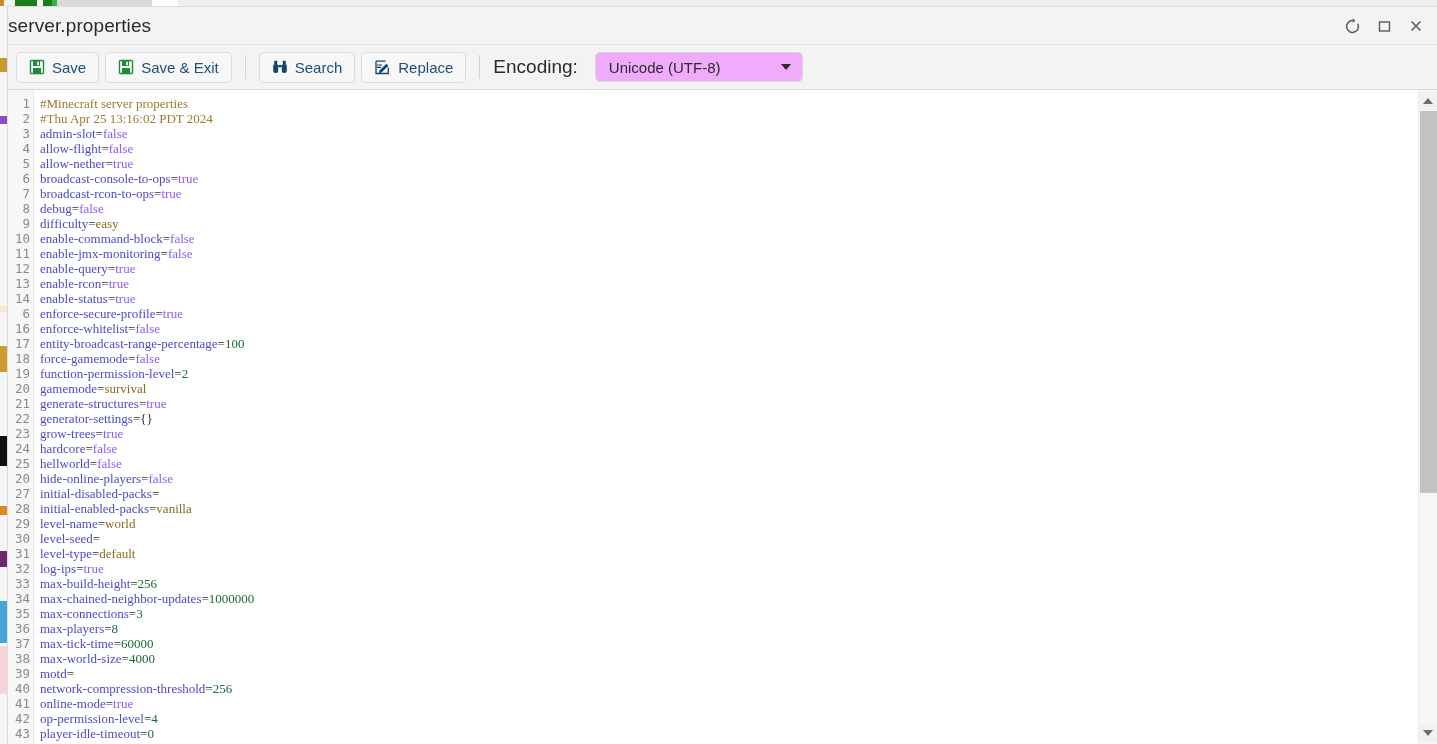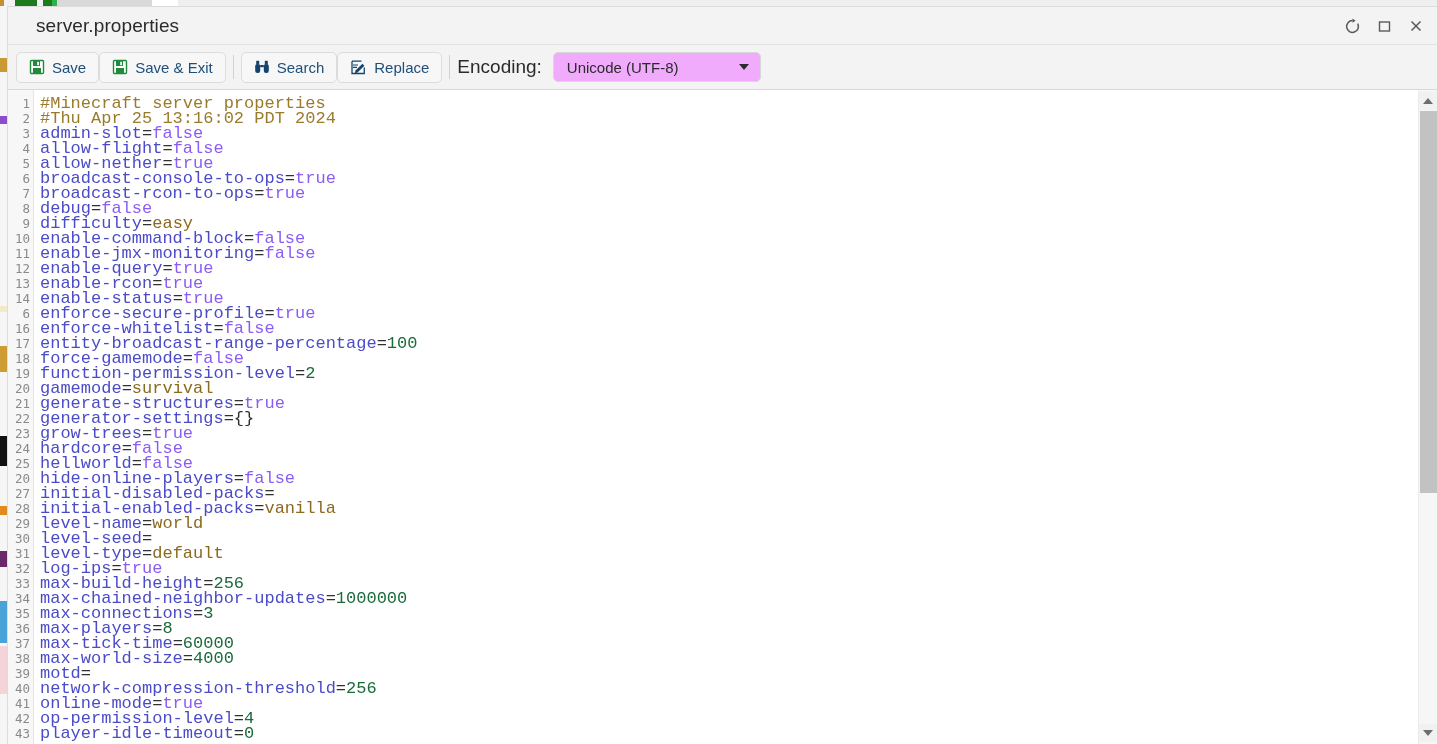--- a/index.html
+++ b/index.html
@@ -58,21 +58,21 @@
   
   .titlebar {
     position: relative;
     height: 38px;
     background: #f3f3f3;
     border-bottom: 1px solid #e2e2e2;
     display: flex;
     align-items: center;
   }
   .title-text {
-    margin-left: 28px;
+    margin-left: 0;
     font-size: 19px;
     color: #2b2b2b;
     letter-spacing: 0.1px;
     white-space: nowrap;
   }
   .win-ctrls {
     position: absolute;
     right: 6px; top: 0;
     height: 38px;
     display: flex;
@@ -89,20 +89,21 @@
 
   
   .toolbar {
     position: relative;
     height: 45px;
     background: #f3f3f3;
     border-bottom: 1px solid #d8d8d8;
     display: flex;
     align-items: center;
     padding-left: 8px;
+    gap: 6px;
   }
   .tbtn {
     display: flex;
     align-items: center;
     gap: 7px;
     height: 31px;
     padding: 0 12px;
     border: 1px solid #dcdcdc;
     border-radius: 5px;
     background: #f7f7f7;
@@ -174,22 +175,22 @@
     line-height: 15px;
     color: #8a8a8a;
     user-select: none;
   }
   .gutter div { padding-right: 3px; height: 15px; }
 
   .code {
     flex: 1 1 auto;
     padding-top: 6px;
     padding-left: 6px;
-    font-family: Liberation Mono, monospace;
-    font-size: 17px;
+    font-family: Liberation Serif, serif;
+    font-size: 13px;
     line-height: 15px;
     white-space: pre;
     overflow: hidden;
   }
   .code .ln { height: 15px; }
 
   .tk-comment { color: #9a7b2b; }
   .tk-key     { color: #4b4bc8; }
   .tk-eq      { color: #303030; }
   .tk-bool    { color: #8b5cf6; }

